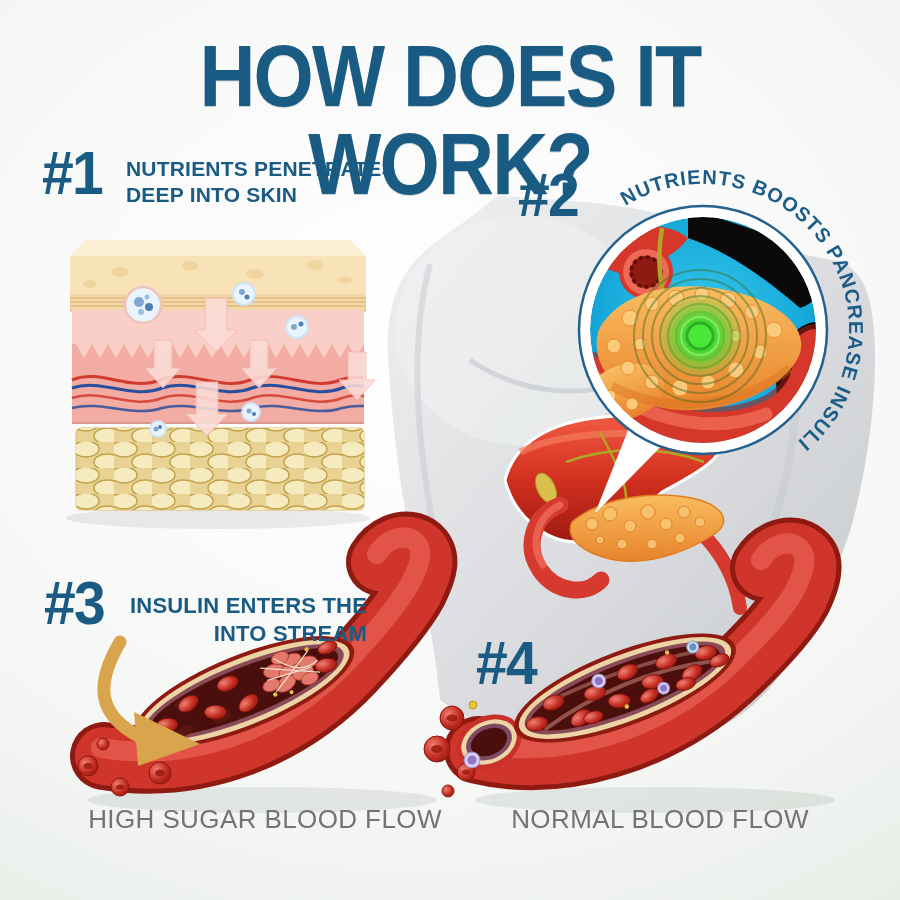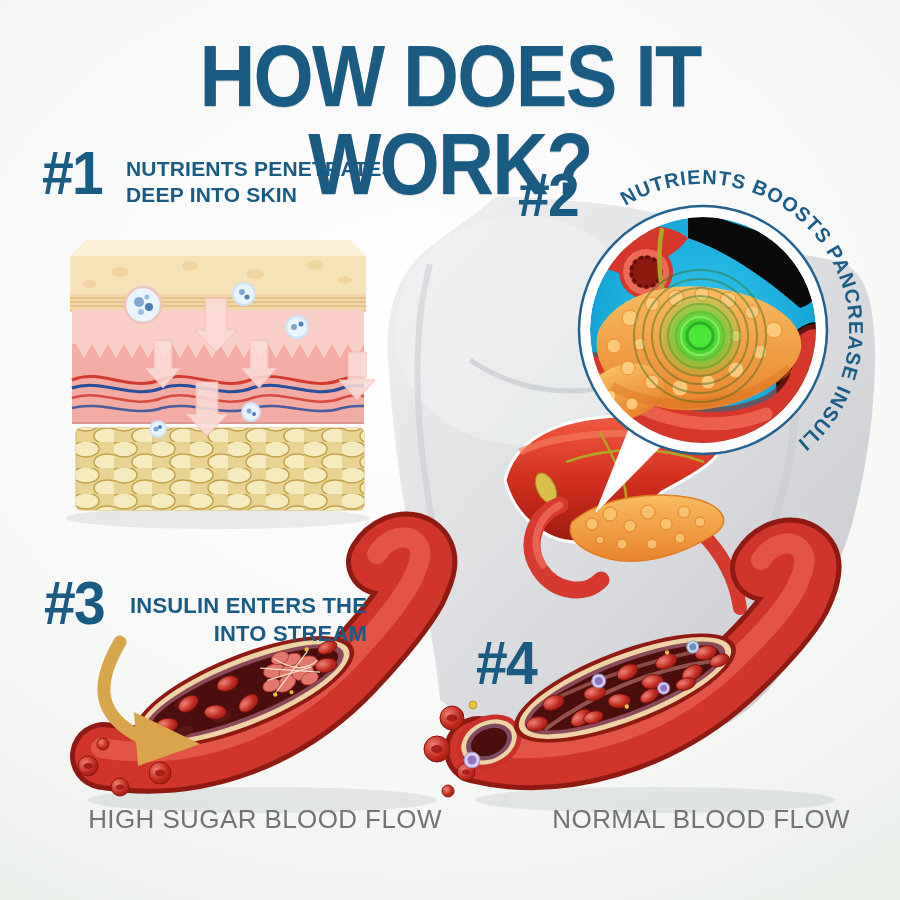--- a/index.html
+++ b/index.html
@@ -377,15 +377,15 @@
 
 <div class="txt stepnum" style="left:44px;top:572px;">#3</div>
 <div class="txt steplabel3" style="left:130px;top:592px;text-align:right;">
   <div>INSULIN ENTERS THE</div>
   <div>INTO STREAM</div>
 </div>
 
 <div class="txt stepnum" style="left:476px;top:632px;">#4</div>
 
 <div class="txt caption" style="left:75px;top:804px;">HIGH SUGAR BLOOD FLOW</div>
-<div class="txt caption" style="left:470px;top:804px;text-align:right;">NORMAL BLOOD FLOW</div>
+<div class="txt caption" style="left:470px;top:804px;">NORMAL BLOOD FLOW</div>
 
 </div>
 
 </body></html>

